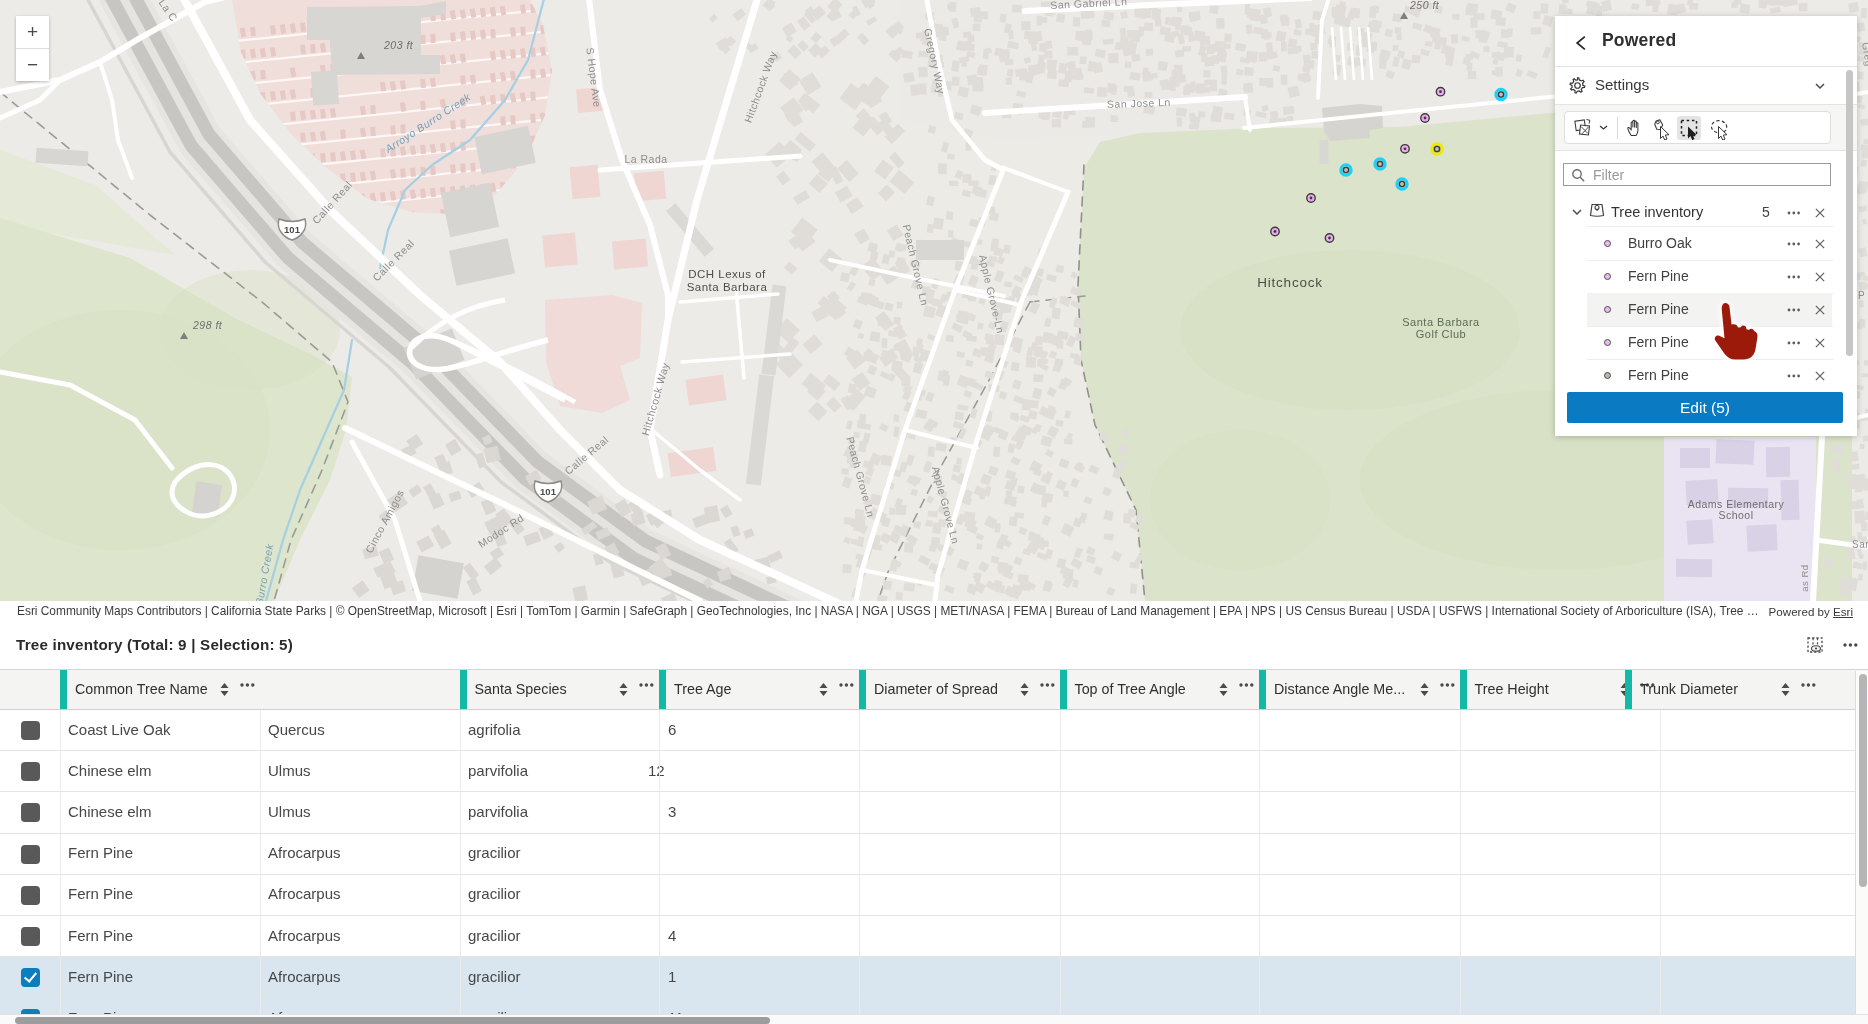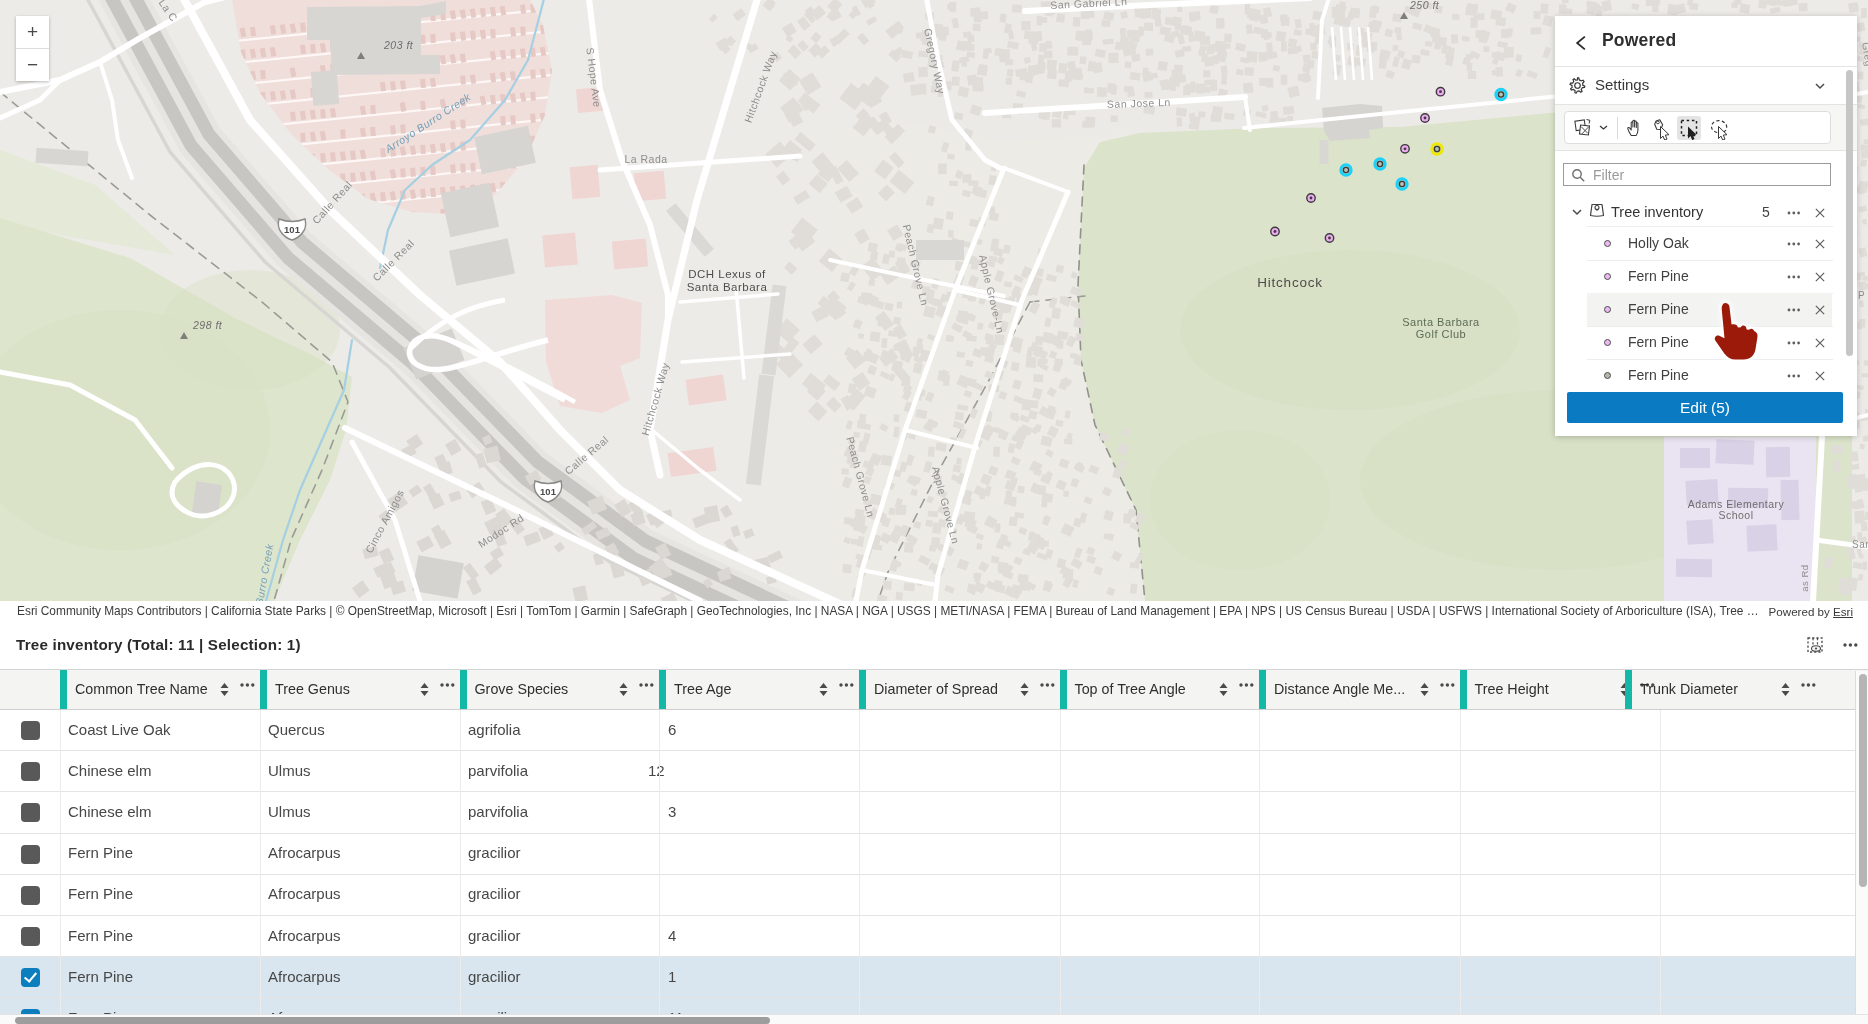--- a/index.html
+++ b/index.html
@@ -1682,21 +1682,21 @@
     </svg>
     <div id="zoomctl" class="abs">
       <div class="zb">+</div>
       <div class="zb">−</div>
     </div>
     <div id="attrib" class="abs">
       <span class="lt">Esri Community Maps Contributors | California State Parks | © OpenStreetMap, Microsoft | Esri | TomTom | Garmin | SafeGraph | GeoTechnologies, Inc | NASA | NGA | USGS | METI/NASA | FEMA | Bureau of Land Management | EPA | NPS | US Census Bureau | USDA | USFWS | International Society of Arboriculture (ISA), Tree …</span>
       <span class="rt">Powered by <u>Esri</u></span>
     </div>
     <div id="titlebar" class="abs">
-      <span class="tt">Tree inventory (Total: 11 | Selection: 1)</span>
+      <span class="tt">Tree inventory (Total: 9 | Selection: 5)</span>
       <svg class="abs" style="left:1806px;top:14px" width="18" height="18" viewBox="0 0 18 18">
         <path d="M2 2 H16 V16 H2 Z" fill="none" stroke="#4a4a4a" stroke-width="1.3" stroke-dasharray="2.2 2"></path>
         <path d="M7 2 V10 M11.5 2 V10" stroke="#4a4a4a" stroke-width="1.2" stroke-dasharray="2.2 2"></path>
         <ellipse cx="10" cy="12.5" rx="4.5" ry="2.8" fill="#f4f4f3" stroke="#4a4a4a" stroke-width="1.1"></ellipse>
         <circle cx="10" cy="12.5" r="1.1" fill="#4a4a4a"></circle>
       </svg>
       <svg class="abs" style="left:1843px;top:21px" width="16" height="5" viewBox="0 0 16 5">
         <circle cx="2.0" cy="2" r="1.7" fill="#4a4a4a"></circle>
         <circle cx="7.4" cy="2" r="1.7" fill="#4a4a4a"></circle>
         <circle cx="12.8" cy="2" r="1.7" fill="#4a4a4a"></circle>
@@ -1708,34 +1708,22 @@
         <svg class="sorti" style="left:152px" width="11" height="15" viewBox="0 0 11 15">
           <path d="M5.5 1 L9.5 6 H1.5 Z" fill="#4a4a4a"></path>
           <path d="M5.5 14 L1.5 9 H9.5 Z" fill="#4a4a4a"></path>
         </svg>
         <svg class="hdots" style="left:173px" width="16" height="5" viewBox="0 0 16 5">
           <circle cx="2.0" cy="2" r="1.7" fill="#4a4a4a"></circle>
           <circle cx="7.4" cy="2" r="1.7" fill="#4a4a4a"></circle>
           <circle cx="12.8" cy="2" r="1.7" fill="#4a4a4a"></circle>
         </svg>
       </div>
-      <div class="hcell" style="left:260px;width:199.5px">
-        <span class="hlab">Tree Genus</span>
-        <svg class="sorti" style="left:151.5px" width="11" height="15" viewBox="0 0 11 15">
-          <path d="M5.5 1 L9.5 6 H1.5 Z" fill="#4a4a4a"></path>
-          <path d="M5.5 14 L1.5 9 H9.5 Z" fill="#4a4a4a"></path>
-        </svg>
-        <svg class="hdots" style="left:172.5px" width="16" height="5" viewBox="0 0 16 5">
-          <circle cx="2.0" cy="2" r="1.7" fill="#4a4a4a"></circle>
-          <circle cx="7.4" cy="2" r="1.7" fill="#4a4a4a"></circle>
-          <circle cx="12.8" cy="2" r="1.7" fill="#4a4a4a"></circle>
-        </svg>
-      </div>
       <div class="hcell" style="left:459.5px;width:199.5px">
-        <span class="hlab">Grove Species</span>
+        <span class="hlab">Santa Species</span>
         <svg class="sorti" style="left:151.5px" width="11" height="15" viewBox="0 0 11 15">
           <path d="M5.5 1 L9.5 6 H1.5 Z" fill="#4a4a4a"></path>
           <path d="M5.5 14 L1.5 9 H9.5 Z" fill="#4a4a4a"></path>
         </svg>
         <svg class="hdots" style="left:172.5px" width="16" height="5" viewBox="0 0 16 5">
           <circle cx="2.0" cy="2" r="1.7" fill="#4a4a4a"></circle>
           <circle cx="7.4" cy="2" r="1.7" fill="#4a4a4a"></circle>
           <circle cx="12.8" cy="2" r="1.7" fill="#4a4a4a"></circle>
         </svg>
       </div>
@@ -2024,21 +2012,21 @@
           <circle cx="6.8" cy="2" r="1.4" fill="#5e5e5e"></circle>
           <circle cx="11.6" cy="2" r="1.4" fill="#5e5e5e"></circle>
         </svg>
         <span class="abs" style="left:259px;top:9px"><svg width="12" height="12" viewBox="0 0 13 13">
             <path d="M2 2 L11 11 M11 2 L2 11" stroke="#5e5e5e" stroke-width="1.3"></path>
           </svg></span>
       </div>
       <div class="rdiv" style="top:210px"></div>
       <div class="prow" style="top:211px">
         <span class="mk" style=""></span>
-        <span class="nm">Holly Oak</span>
+        <span class="nm">Burro Oak</span>
         <svg class="abs" style="left:232px;top:15px" width="16" height="5" viewBox="0 0 16 5">
           <circle cx="2.0" cy="2" r="1.4" fill="#5e5e5e"></circle>
           <circle cx="6.8" cy="2" r="1.4" fill="#5e5e5e"></circle>
           <circle cx="11.6" cy="2" r="1.4" fill="#5e5e5e"></circle>
         </svg>
         <span class="xx" style="left:259px;top:9px"><svg width="12" height="12" viewBox="0 0 13 13">
             <path d="M2 2 L11 11 M11 2 L2 11" stroke="#5e5e5e" stroke-width="1.3"></path>
           </svg></span>
       </div>
       <div class="rdiv" style="top:243.5px"></div>

